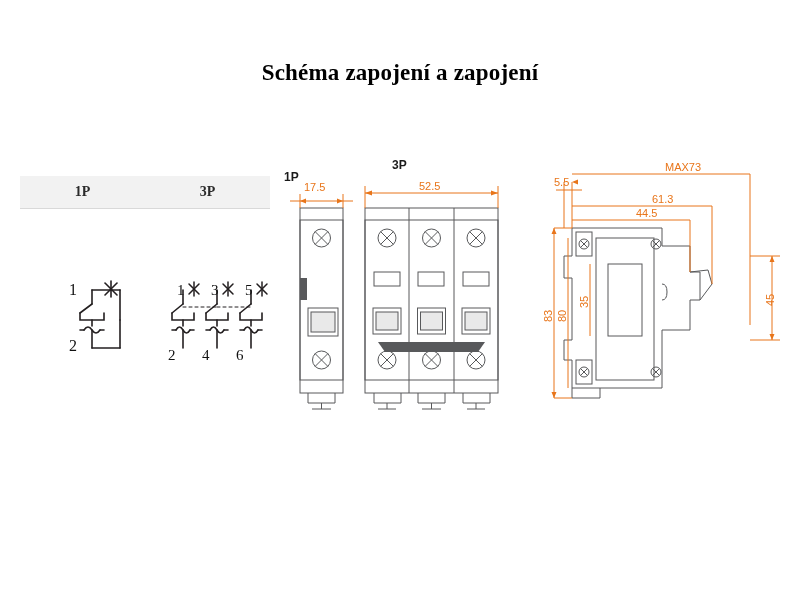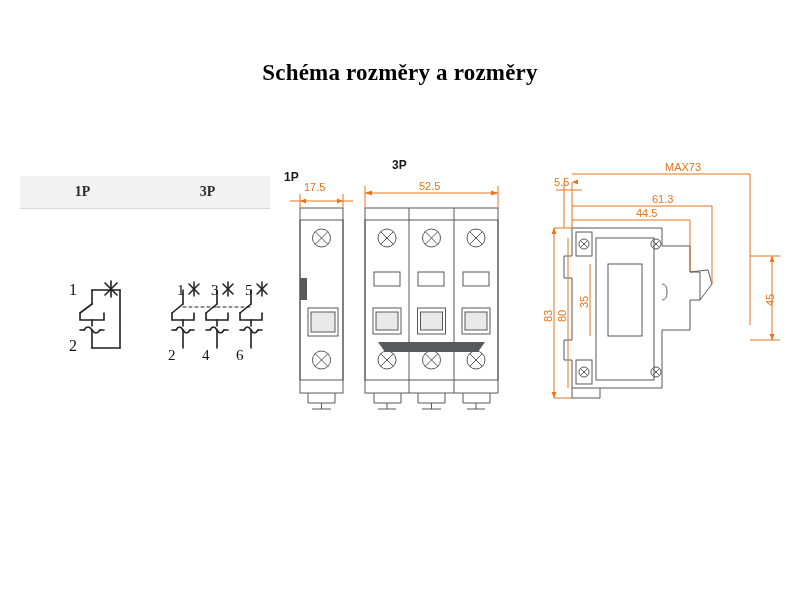--- a/index.html
+++ b/index.html
@@ -78,21 +78,21 @@
     font-weight: bold;
     color: #1a1a1a;
     font-size: 12px;
   }
 </style>
 </head>
 <body>
 
 <div id="page">
 
-  <div id="title">Schéma rozměry a rozměry</div>
+  <div id="title">Schéma zapojení a zapojení</div>
 
   <div id="schematic-table">
     <div id="hdr-1p" class="hdr">1P</div>
     <div id="hdr-3p" class="hdr">3P</div>
 
     <div id="schematic-body">
       <svg class="sch-svg" width="250" height="158" viewBox="0 0 250 158">
         <g stroke="#231f20" stroke-width="1.6" fill="none" stroke-linecap="round">
 
           <line x1="72" y1="82" x2="72" y2="96"></line>

